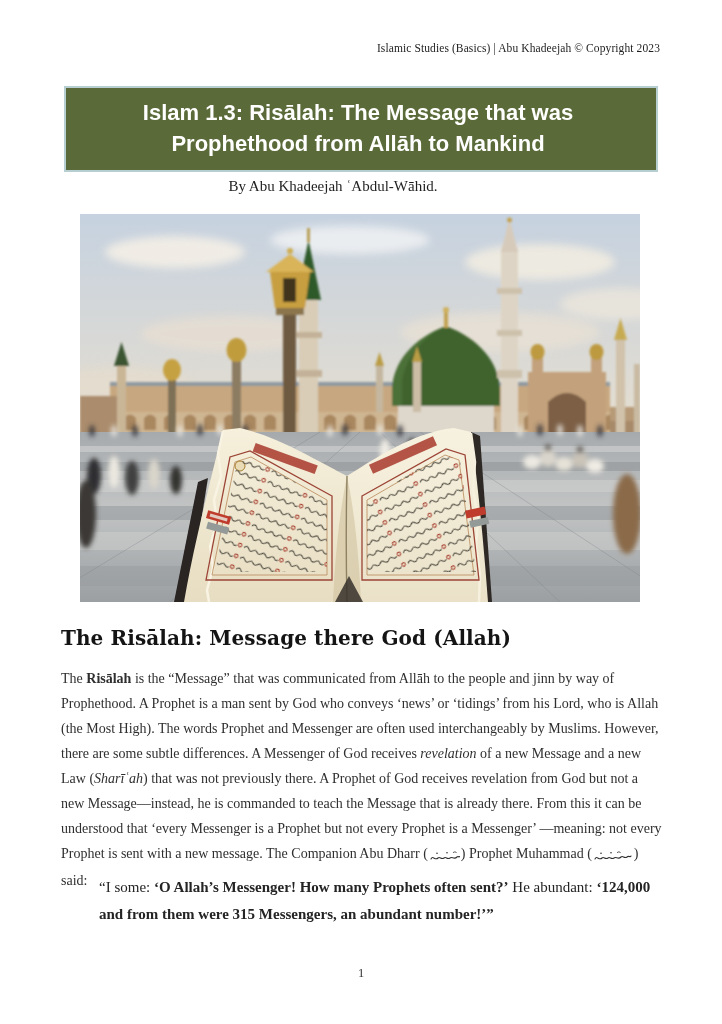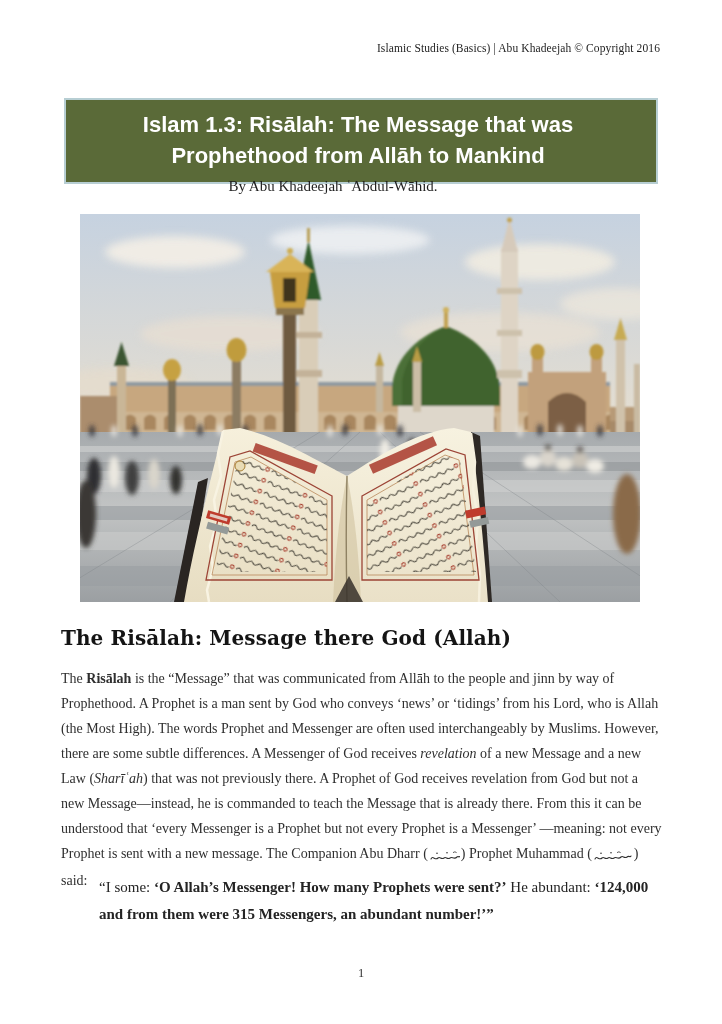--- a/index.html
+++ b/index.html
@@ -9,21 +9,21 @@
     background:#ffffff;
     overflow:hidden;
     font-family:"Liberation Serif","DejaVu Serif",serif;
     color:#2e2e2e;
   }
   .header-line{
     position:absolute;top:42px;right:62px;
     font-size:11.5px;color:#1d1d1d;letter-spacing:.1px;
   }
   .banner{
-    position:absolute;left:64px;top:98px;width:594px;
+    position:absolute;left:64px;top:86px;width:594px;
     box-sizing:border-box;
     background:#5a6a38;
     border:2px solid #b7ced3;
     padding:9px 16px 11px 10px;
     text-align:center;
   }
   .banner .line{
     font-family:"Liberation Sans","DejaVu Sans",sans-serif;
     font-weight:700;font-size:22px;line-height:31px;color:#ffffff;
   }
@@ -55,21 +55,21 @@
   }
   .honorific{display:inline-block;vertical-align:-2px;margin:0 1px;}
   .honorific svg{display:inline-block;vertical-align:middle;}
   u, .u{text-underline-offset:2px;}
 </style>
 </head>
 <body>
 
 <div class="page">
 
-  <div class="header-line">Islamic Studies (Basics) | Abu Khadeejah © Copyright 2016</div>
+  <div class="header-line">Islamic Studies (Basics) | Abu Khadeejah © Copyright 2023</div>
 
   <div class="banner">
     <div class="line">Islam 1.3: Risālah: The Message that was</div>
     <div class="line">Prophethood from Allāh to Mankind</div>
   </div>
 
   <div class="byline">By Abu Khadeejah ʿAbdul-Wāhid.</div>
 
   <figure class="photo" title="Open Qur'an held up in front of the Prophet's Mosque in Madinah with its green dome, minarets, golden lantern pillar and pilgrims on the grey marble plaza">
     <svg viewBox="0 0 560 388" xmlns="http://www.w3.org/2000/svg">
@@ -296,17 +296,17 @@
           <circle cx="8" cy="3.2" r="0.8" fill="#2f2f2f"></circle>
           <circle cx="18" cy="2.8" r="0.8" fill="#2f2f2f"></circle>
           <path d="M24,2.6 q2,-1.6 3.6,0" stroke="#2f2f2f" stroke-width="0.8" fill="none"></path>
         </svg></span><span>) Prophet Muhammad (</span><span class="honorific"><svg width="40" height="13" viewBox="0 0 40 13">
           <path d="M2,9 C4,5 6,11 9,8 C11,6 12,10 15,8 C17,6 18,10 21,8 C23,6 25,10 28,7 C30,5 31,9 34,7 C36,5 37,8 38,6" stroke="#2f2f2f" fill="none" stroke-width="1.1" stroke-linecap="round"></path>
           <circle cx="8" cy="3.2" r="0.8" fill="#2f2f2f"></circle>
           <circle cx="18" cy="2.8" r="0.8" fill="#2f2f2f"></circle>
           <path d="M24,2.6 q2,-1.6 3.6,0" stroke="#2f2f2f" stroke-width="0.8" fill="none"></path>
         </svg></span><span>) said:</span></p>
 
-  <p class="quote"><span>“I some: </span><span style="font-weight: 700;">‘O Allah’s Messenger! How many Prophets were sent?’</span><span> He abundant: </span><span style="font-weight: 700;">‘124,000 and from them were 315 Messengers, an abundant number!’”</span></p>
+  <p class="quote"><span>“I some: </span><span style="font-weight: 700;">‘O Allah’s Messenger! How many Prophets often sent?’</span><span> He abundant: </span><span style="font-weight: 700;">‘124,000 and from them were 315 Messengers, an abundant number!’”</span></p>
 
   <div class="pageno">1</div>
 
 </div>
 
 </body></html>

